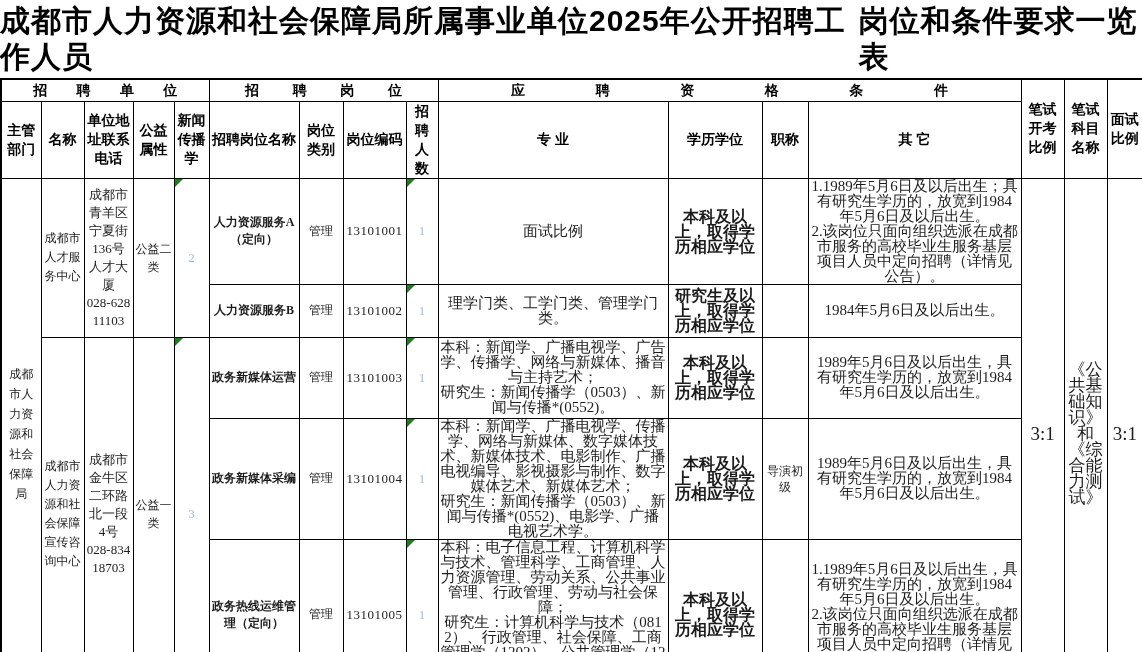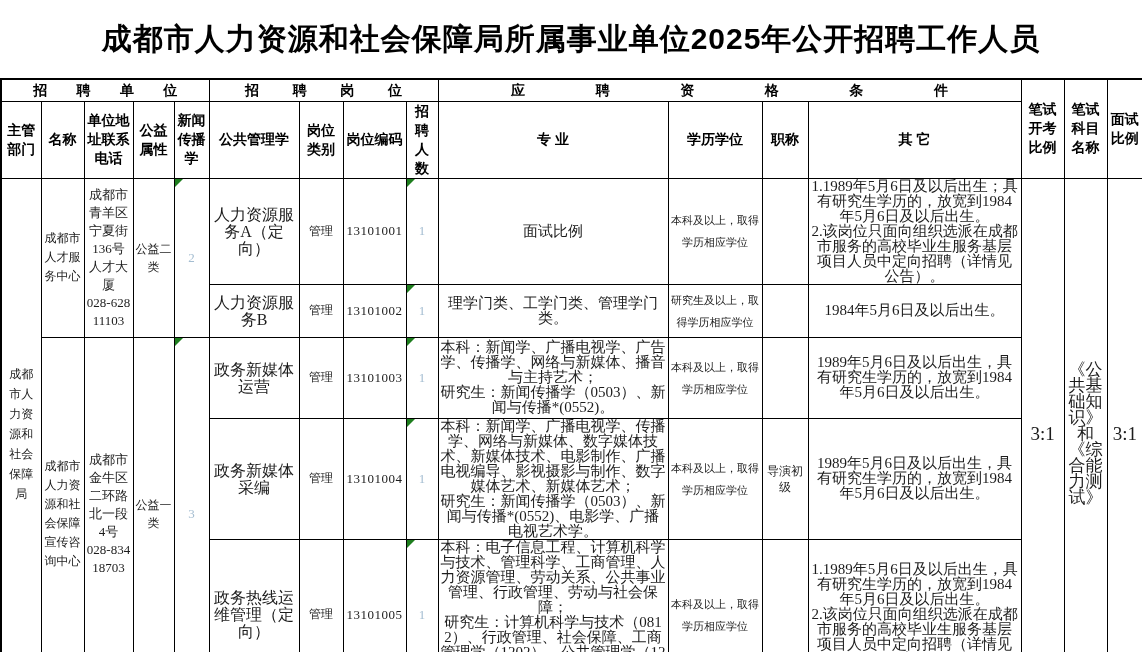--- a/index.html
+++ b/index.html
@@ -61,26 +61,26 @@
   }
   .char-spread{display:flex;justify-content:space-evenly;align-items:center;width:100%;}
   td.hw-tight{padding:0 1px}
   td.hw-addr{padding:0 4px}
   td.hw-name5{padding:0 7px}
   td.hw-code3{padding:0 6px}
   .dept{font-size:12px;line-height:20px;padding:0 5px;}
   .uname{font-size:12px;line-height:19px;padding:0 1px;margin-top:40px;}
   .addr{font-size:13px;line-height:18px;}
   .welfare{font-size:12px;line-height:18px;padding:0 1px;}
-  .jobname{font-size:16px;line-height:17px;}
+  .jobname{font-size:12px;line-height:17px;font-weight:bold;}
   .cat{font-size:12px;}
   .code{font-size:13px;letter-spacing:0.5px;}
   .num{color:#a4bdd1;font-size:13px;}
   .major,.other{font-size:15px;line-height:15px;padding:0 3px;}
-  .edu{font-size:11px;line-height:22px;text-align:left;padding:0 3px;}
+  .edu{font-size:16px;line-height:15px;text-align:left;padding:0 3px;font-weight:bold;}
   .titlereq{font-size:12px;line-height:16px;}
   .left{text-align:left;}
   .center{text-align:center;}
   .pre{white-space:pre-line;}
   .ratio{font-size:19px;}
   .subjects{font-size:17px;line-height:16px;padding:0 3px;}
   .notecell{text-align:left;font-size:12px;padding:0 5px;border-left:2px solid #000;}
   
   .tri{
     position:absolute;
@@ -90,20 +90,21 @@
     border-right:8px solid transparent;
   }
 </style>
 </head>
 <body>
 
 <div class="page">
 
   <div class="title">
     <div>成都市人力资源和社会保障局所属事业单位2025年公开招聘工作人员</div>
+    <div>岗位和条件要求一览表</div>
   </div>
 
   <table class="sheet">
     <colgroup>
       <col style="width:40px">
         <col style="width:43px">
         <col style="width:49px">
         <col style="width:41px">
       <col style="width:35px">
         <col style="width:90px">
@@ -151,21 +152,21 @@
       <td class="hcol hw-tight" rowspan="2">笔试科目名称</td>
       <td class="hcol hw-tight" rowspan="2">面试比例</td>
     </tr>
 
     <tr class="hr2">
       <td class="hcol">主管部门</td>
       <td class="hcol">名称</td>
       <td class="hcol hw-addr">单位地址联系电话</td>
       <td class="hcol">公益属性</td>
       <td class="hcol hw-tight">新闻传播学</td>
-      <td class="hcol hw-name5">公共管理学</td>
+      <td class="hcol hw-name5">招聘岗位名称</td>
       <td class="hcol">岗位类别</td>
       <td class="hcol hw-code3">岗位编码</td>
       <td class="hcol hw-tight">招聘人数</td>
       <td class="hcol">专 业</td>
       <td class="hcol">学历学位</td>
       <td class="hcol">职称</td>
       <td class="hcol">其 它</td>
     </tr>
 
     <tr class="r1">

